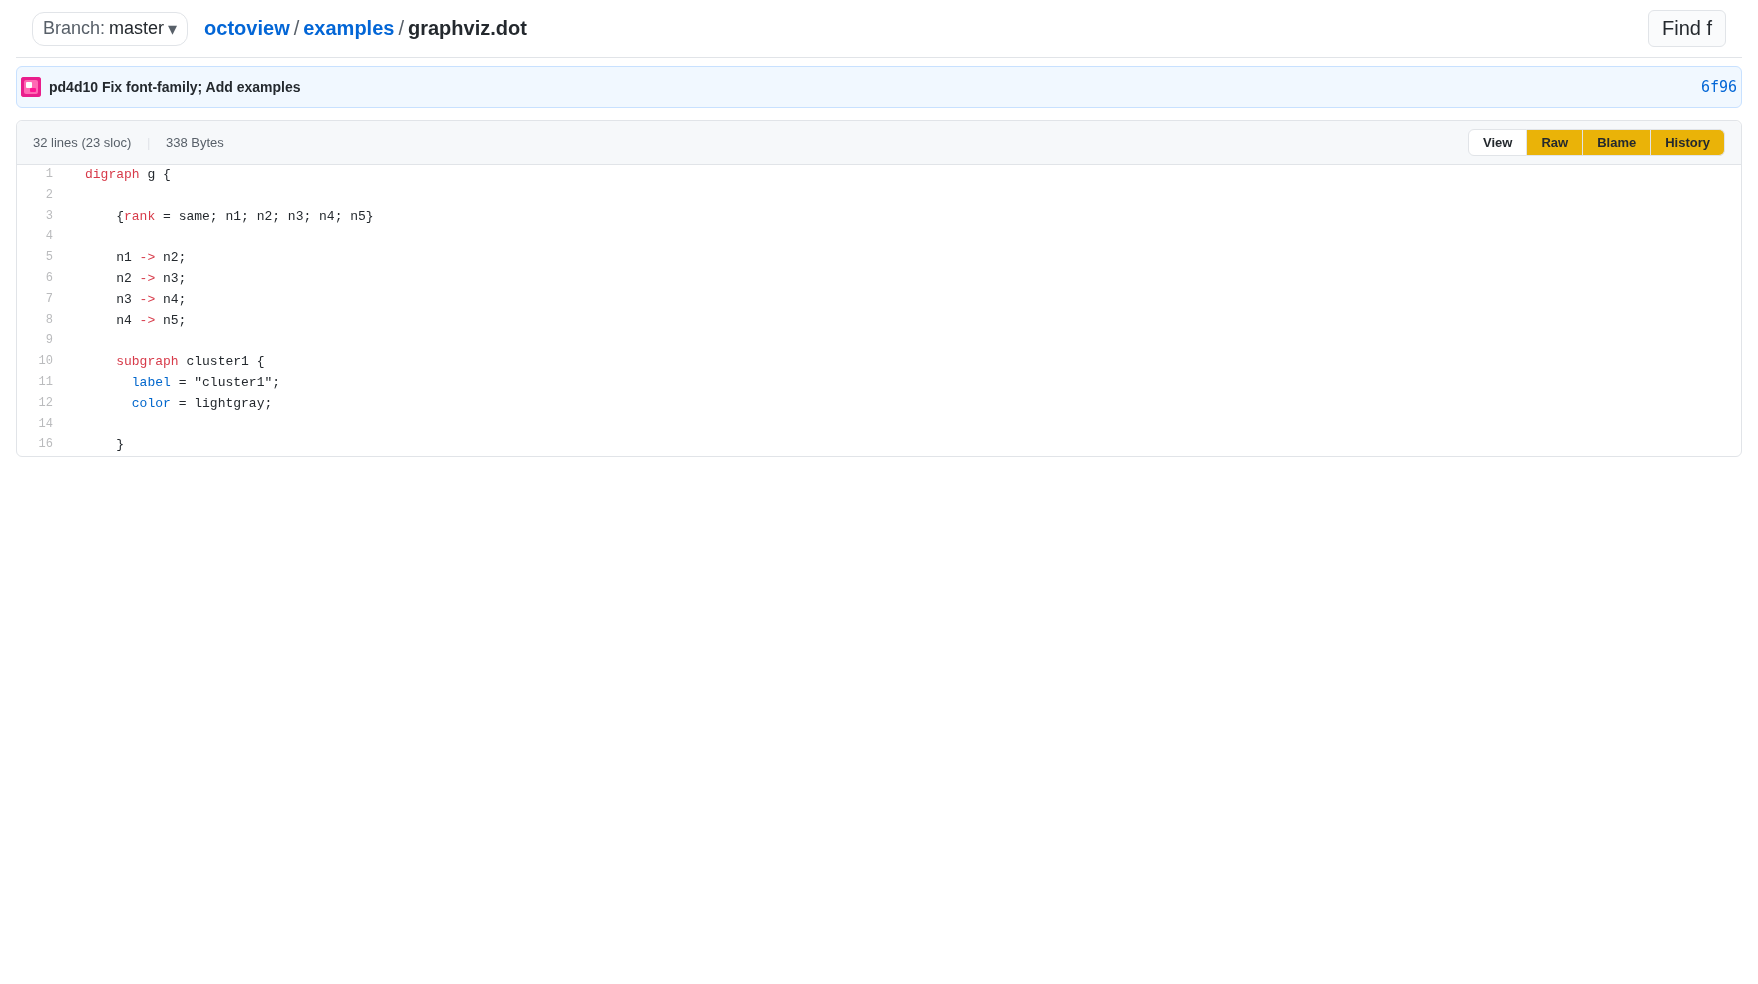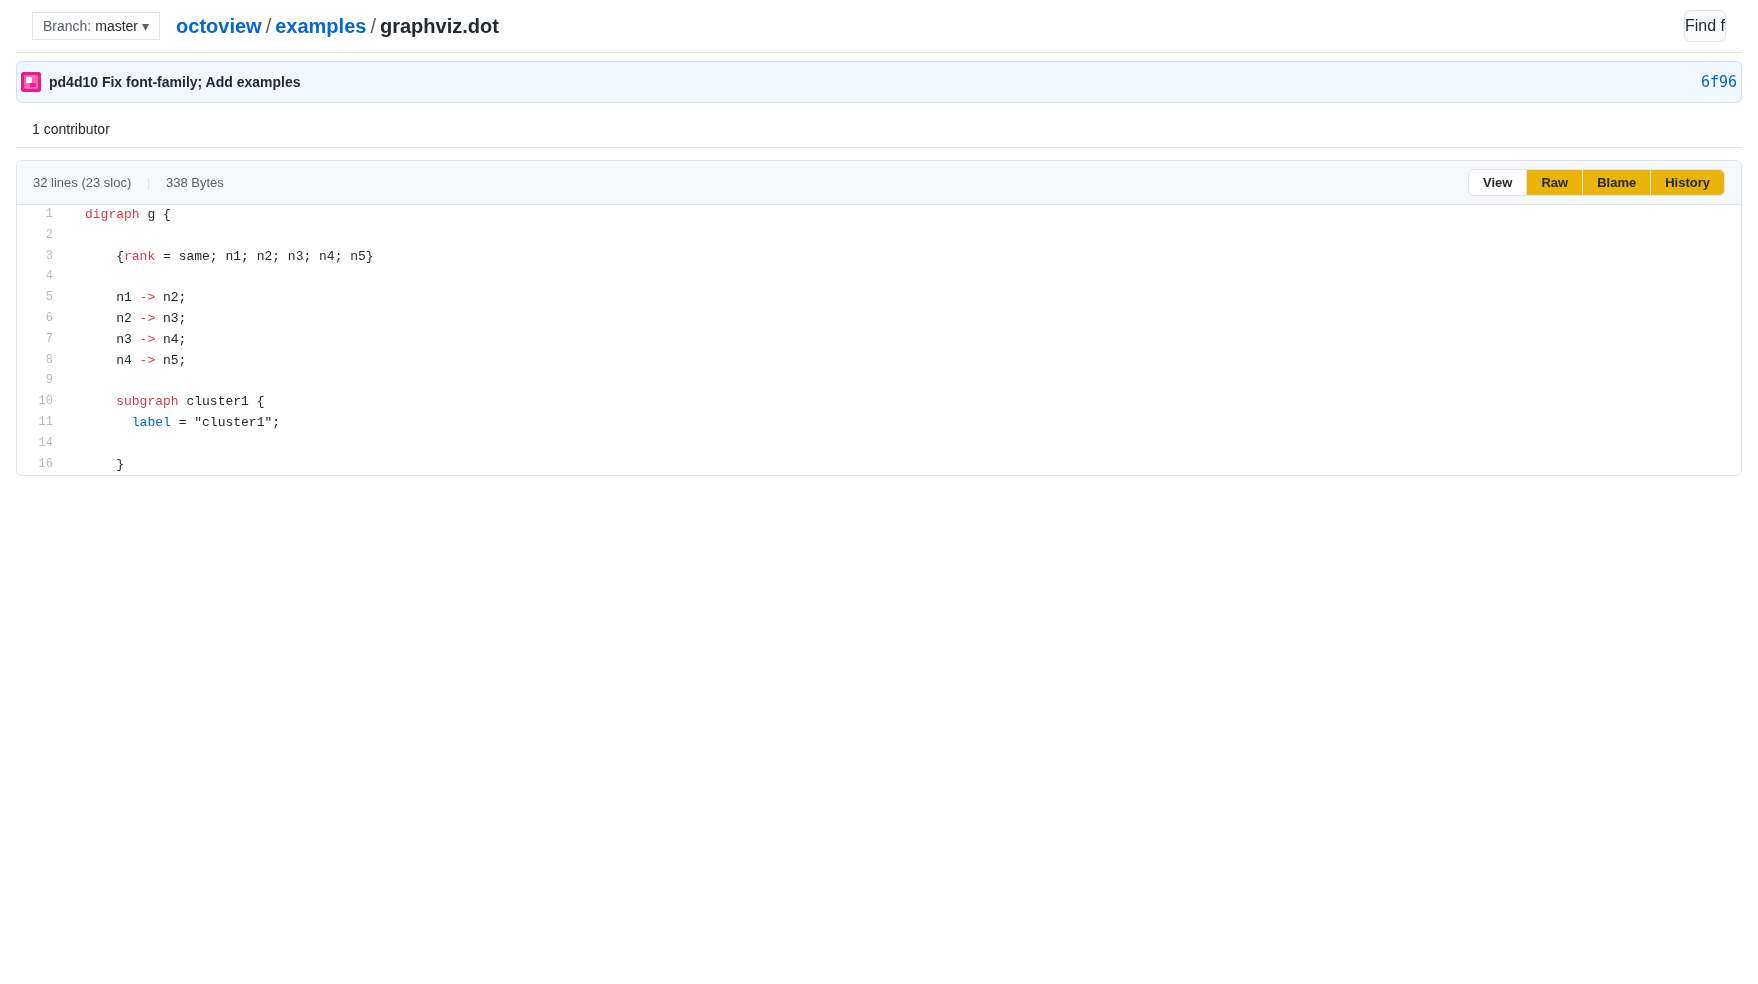--- a/index.html
+++ b/index.html
@@ -18,25 +18,25 @@
     .top-bar {
       display: flex;
       align-items: center;
       padding: 10px 16px;
       border-bottom: 1px solid #e1e4e8;
       background: #fff;
     }
 
     .branch-selector {
       display: flex;
-      align-items: flex-end;
+      align-items: flex-start;
       border: 1px solid #e1e4e8;
-      border-radius: 0;
+      border-radius: 12px;
       padding: 5px 10px;
-      font-size: 14px;
+      font-size: 18px;
       cursor: pointer;
       background: #fff;
       color: #24292e;
       margin-right: 16px;
     }
 
     .branch-selector .branch-label {
       font-weight: normal;
       color: #586069;
     }
@@ -71,22 +71,22 @@
     }
 
     .breadcrumb .filename {
       font-weight: 700;
       color: #24292e;
     }
 
     .find-file-btn {
       border: 1px solid #e1e4e8;
       border-radius: 6px;
-      padding: 6px 0;
-      font-size: 16px;
+      padding: 6px 13px;
+      font-size: 20px;
       cursor: pointer;
       background: #fafbfc;
       color: #24292e;
     }
 
     .commit-avatar {
       width: 20px;
       height: 20px;
       background: linear-gradient(135deg, #e91e8c, #ff6b9d);
       border-radius: 3px;
@@ -257,23 +257,20 @@
           <rect x="9" y="11" width="6" height="4" rx="1" fill="#ff1493"></rect>
         </svg>
       </div>
       <span class="commit-message">
         <strong>pd4d10</strong>&nbsp;<span>Fix font-family; Add examples</span>
       </span>
       <span class="commit-hash">6f96</span>
     </div>
   </div>
 
-  <div class="contributor-section">
-    <span>1 contributor</span>
-  </div>
 
   <div class="file-view-container">
     <div class="file-header">
       <div class="file-info">
         <span>32 lines</span>
         <span>(23 sloc)</span>
         <span class="separator-pipe">|</span>
         <span>338 Bytes</span>
       </div>
       <div class="file-buttons">
@@ -323,20 +320,24 @@
         </div>
         <div class="code-line">
           <span class="line-number">10</span>
           <span class="line-content"><span class="normal">    </span><span class="kw-red">subgraph</span><span class="normal"> cluster1 {</span></span>
         </div>
         <div class="code-line">
           <span class="line-number">11</span>
           <span class="line-content"><span class="normal">      </span><span class="kw-blue">label</span><span class="normal"> = "cluster1";</span></span>
         </div>
         <div class="code-line">
+          <span class="line-number">12</span>
+          <span class="line-content"><span class="normal">      </span><span class="kw-blue">color</span><span class="normal"> = lightgray;</span></span>
+        </div>
+        <div class="code-line">
           <span class="line-number">14</span>
           <span class="line-content"> </span>
         </div>
         <div class="code-line">
           <span class="line-number">16</span>
           <span class="line-content"><span class="normal">    }</span></span>
         </div>
       </div>
   </div>
 </div>

